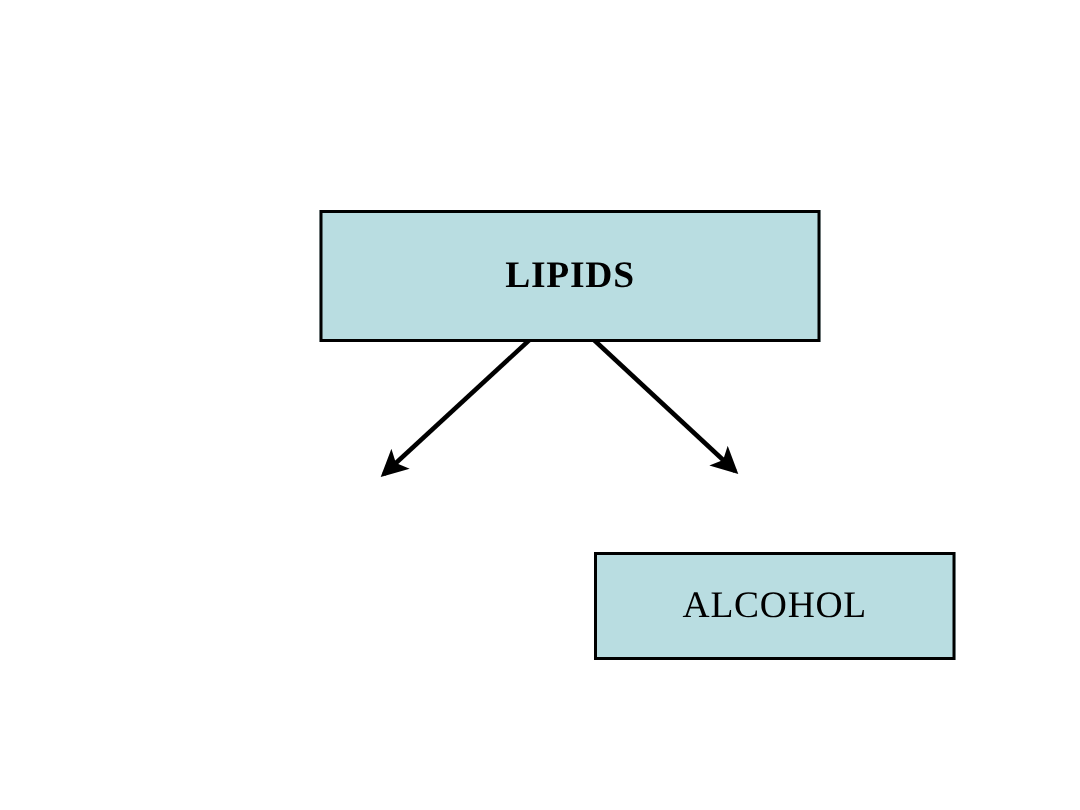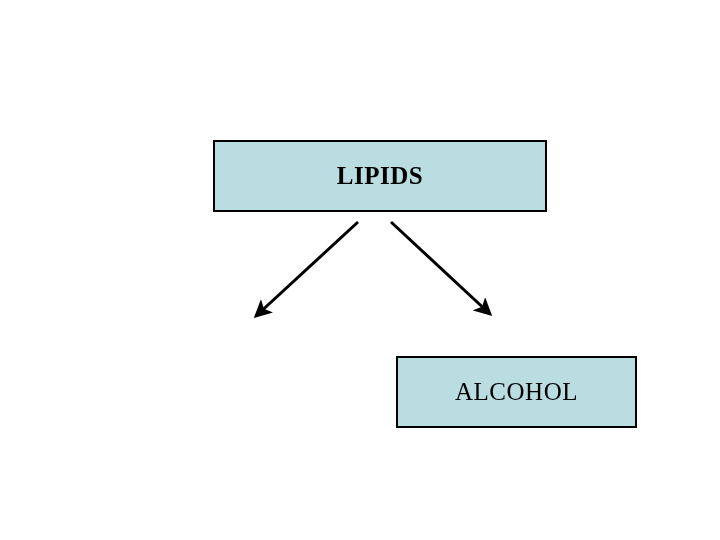--- a/index.html
+++ b/index.html
@@ -24,35 +24,35 @@
     align-items: center;
     justify-content: center;
     color: #000000;
     text-align: center;
     letter-spacing: 0.5px;
   }
   #node-lipids {
     left: 213px;
     top: 140px;
     width: 334px;
-    height: 72px;
+    height: 88px;
     font-size: 25px;
     font-weight: bold;
   }
   #node-fatty-acids {
     left: 119px;
     top: 356px;
     width: 243px;
     height: 72px;
     font-size: 25px;
     font-weight: bold;
   }
   #node-alcohol {
     left: 396px;
-    top: 356px;
+    top: 368px;
     width: 241px;
     height: 72px;
     font-size: 25px;
     font-weight: normal;
   }
   #connectors {
     position: absolute;
     left: 0;
     top: 0;
     width: 720px;

